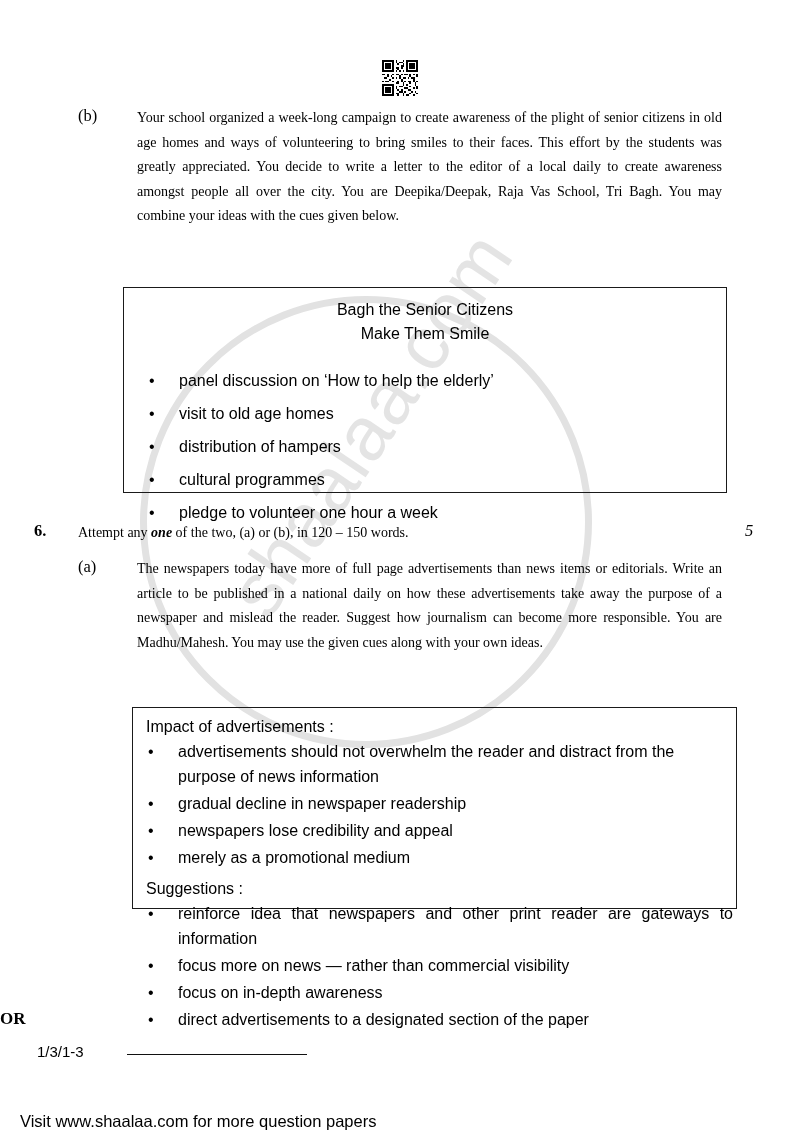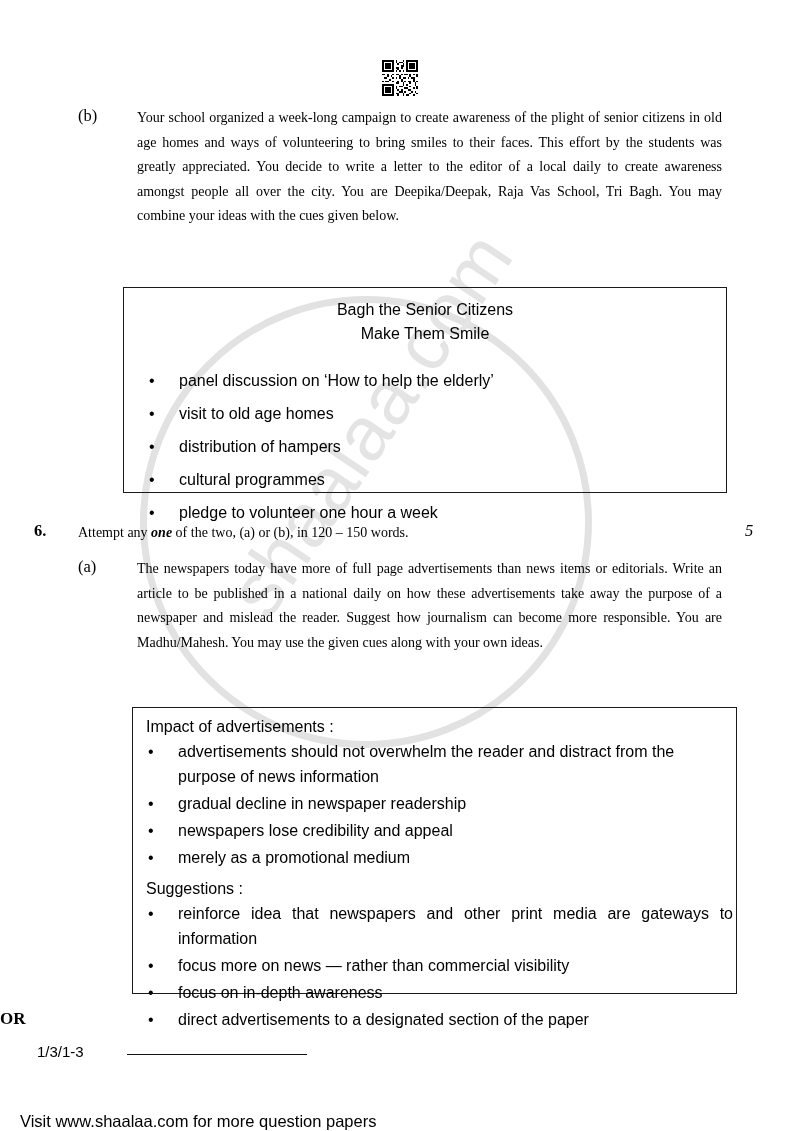--- a/index.html
+++ b/index.html
@@ -130,21 +130,21 @@
   #cue-box-1 {
     left: 123px;
     top: 287px;
     width: 604px;
     height: 206px;
   }
   #cue-box-2 {
     left: 132px;
     top: 707px;
     width: 605px;
-    height: 287px;
+    height: 202px;
   }
   .cue-title {
     text-align: center;
     font-size: 16px;
     line-height: 24px;
   }
   #cue-box-1 .cue-title-wrap { padding-top: 10px; }
   .cue-list {
     list-style: none;
     margin: 0;
@@ -395,21 +395,21 @@
       </li>
       <li class="cue-li">
         <span class="bullet">•</span>
         <span class="li-text">merely as a promotional medium</span>
       </li>
     </ul>
     <div class="section-head second">Suggestions :</div>
     <ul class="cue-list">
       <li class="cue-li">
         <span class="bullet">•</span>
-        <span class="li-text justified">reinforce idea that newspapers and other print media are gateways to information</span>
+        <span class="li-text justified">reinforce idea that newspapers and other print reader are gateways to information</span>
       </li>
       <li class="cue-li">
         <span class="bullet">•</span>
         <span class="li-text">focus more on news — rather than commercial visibility</span>
       </li>
       <li class="cue-li">
         <span class="bullet">•</span>
         <span class="li-text">focus on in-depth awareness</span>
       </li>
       <li class="cue-li">

